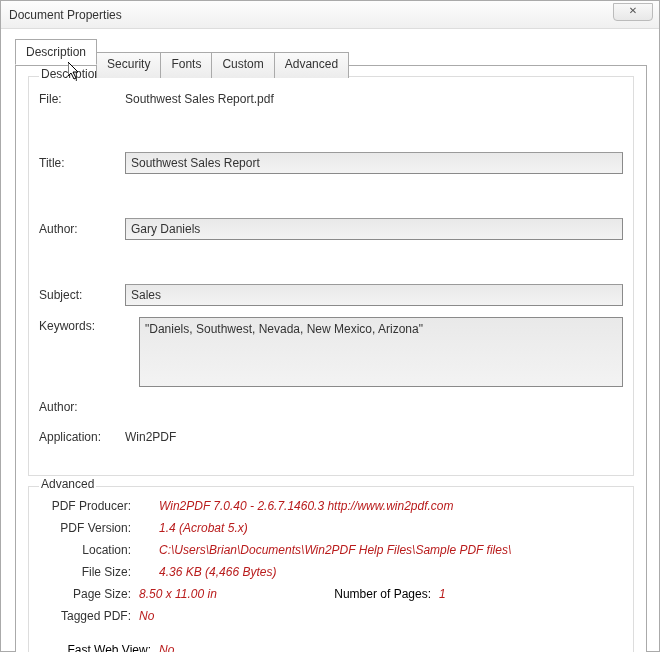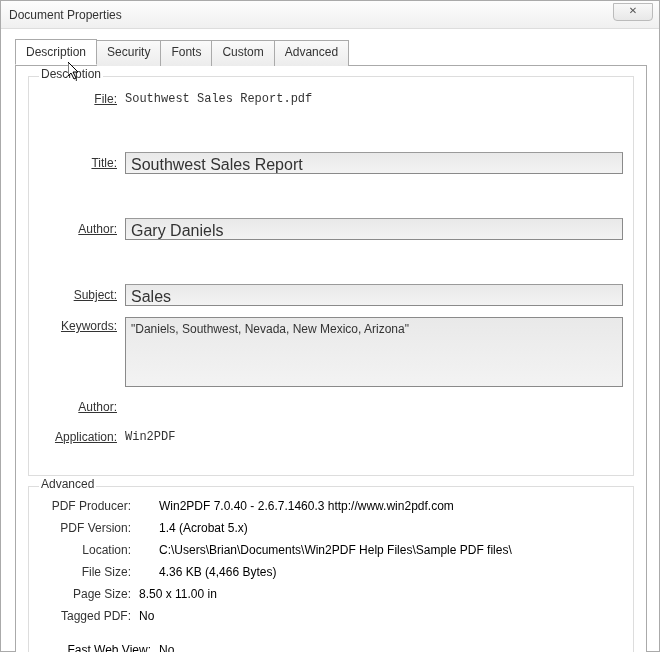--- a/index.html
+++ b/index.html
@@ -55,21 +55,21 @@
   }
   .tab {
     padding: 4px 10px;
     border: 1px solid #aaa;
     border-bottom: none;
     background: linear-gradient(to bottom, #fafafa, #ececec);
     margin-right: -1px;
     font-size: 12px;
     color: #333;
     position: relative;
-    top: 1px;
+    top: 13px;
   }
   .tab.active {
     background: #fff;
     border-bottom: 1px solid #fff;
     top: 0;
     padding-top: 5px;
     padding-bottom: 5px;
     z-index: 3;
   }
   .tabpanel {
@@ -99,64 +99,63 @@
   }
   .row {
     display: flex;
     align-items: center;
     margin-bottom: 10px;
     min-height: 20px;
   }
   .row.tall { min-height: 24px; margin-top: 42px; }
   .lbl {
     width: 86px;
-    text-align: right;
+    text-align: left;
     padding-right: 8px;
     color: #333;
-    text-decoration: underline;
   }
   .val {
     flex: 1;
     color: #333;
-    font-family: Liberation Mono, monospace;
   }
   .input {
     flex: 1;
     border: 1px solid #8a8a8a;
     border-top-color: #9a9a9a;
     background: linear-gradient(to bottom, #e9e9e9, #f3f3f3);
     padding: 3px 5px;
-    font-size: 16px;
+    font-size: 12px;
     color: #333;
     height: 22px;
   }
   .textarea {
     flex: 1;
     border: 1px solid #8a8a8a;
     background: linear-gradient(to bottom, #e9e9e9, #f3f3f3);
     padding: 4px 5px;
     font-size: 12px;
     color: #333;
     height: 70px;
   }
-  .row.keywords { align-items: flex-start; }
+  .row.keywords { align-items: flex-start; gap: 14px; }
   .row.keywords .lbl { padding-top: 2px; }
   .adv-row {
     display: flex;
     margin-bottom: 8px;
     gap: 20px;
   }
   .adv-lbl {
     width: 100px;
     text-align: right;
     padding-right: 8px;
     color: #333;
   }
   .adv-val {
-    color: #000000;
+    color: #b91c1c;
+    font-style: italic;
   }
   .adv-row.dual .col1 { width: 260px; display:flex; }
   .adv-row.dual .col2 { display:flex; }
   .adv-row.dual .adv-lbl2 {
     width: 120px;
     text-align: right;
     padding-right: 8px;
   }
   .buttons {
     display: flex;
@@ -265,20 +264,24 @@
         </div>
         <div class="adv-row">
           <div class="adv-lbl">File Size:</div>
           <div class="adv-val">4.36 KB (4,466 Bytes)</div>
         </div>
 
         <div class="adv-row dual">
           <div class="col1">
             <div class="adv-lbl">Page Size:</div>
             <div class="adv-val">8.50 x 11.00 in</div>
+          </div>
+          <div class="col2">
+            <div class="adv-lbl2">Number of Pages:</div>
+            <div class="adv-val">1</div>
           </div>
         </div>
 
         <div class="adv-row dual" style="margin-bottom:2px;flex-direction:column;">
           <div class="col1">
             <div class="adv-lbl">Tagged PDF:</div>
             <div class="adv-val">No</div>
           </div>
           <div class="col2">
             <div class="adv-lbl2">Fast Web View:</div>

